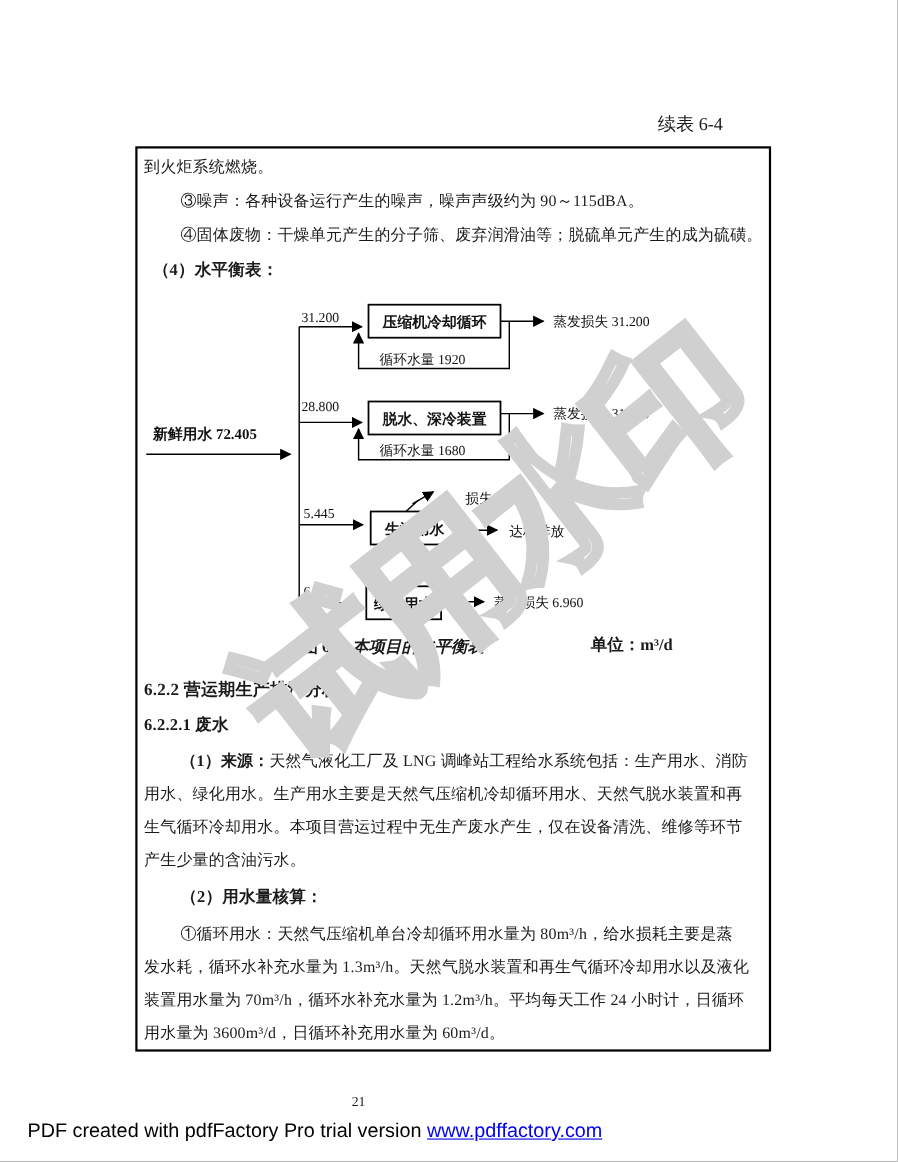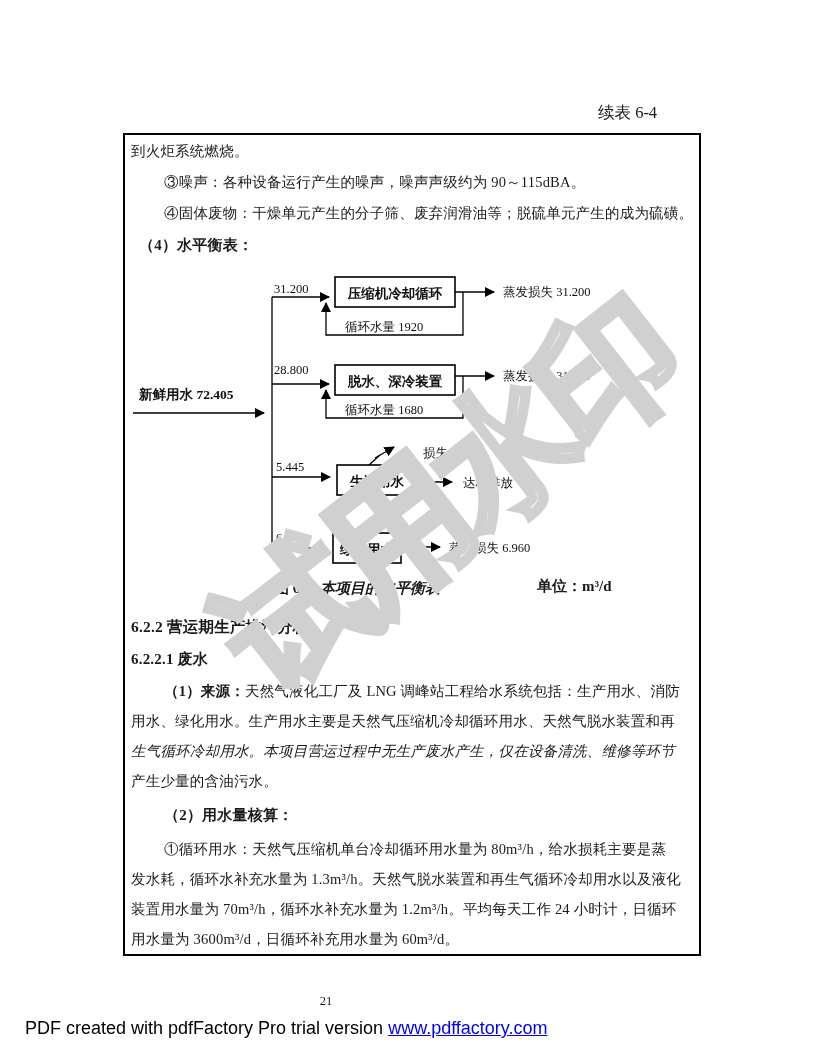--- a/index.html
+++ b/index.html
@@ -96,21 +96,21 @@
     <span class="cno">图 6-2</span>
     <span class="ctitle">本项目的水平衡表</span>
     <span class="cunit">单位：m³/d</span>
   </div>
 
   <div class="line h-num" style="top:617px;">6.2.2 营运期生产排污分析</div>
   <div class="line h-num" style="top:650px;font-size:15px;">6.2.2.1 废水</div>
 
   <div class="line ind" style="top:682px;"><span class="bold">（1）来源：</span><span>天然气液化工厂及 LNG 调峰站工程给水系统包括：生产用水、消防</span></div>
   <div class="line" style="top:712px;">用水、绿化用水。生产用水主要是天然气压缩机冷却循环用水、天然气脱水装置和再</div>
-  <div class="line" style="top:742px;font-style:italic;">生气循环冷却用水。本项目营运过程中无生产废水产生，仅在设备清洗、维修等环节</div>
+  <div class="line" style="top:742px;">生气循环冷却用水。本项目营运过程中无生产废水产生，仅在设备清洗、维修等环节</div>
   <div class="line" style="top:772px;">产生少量的含油污水。</div>
 
   <div class="line ind bold" style="top:806px;font-size:15px;">（2）用水量核算：</div>
 
   <div class="line ind" style="top:840px;">①循环用水：天然气压缩机单台冷却循环用水量为 80m³/h，给水损耗主要是蒸</div>
   <div class="line" style="top:870px;">发水耗，循环水补充水量为 1.3m³/h。天然气脱水装置和再生气循环冷却用水以及液化</div>
   <div class="line" style="top:900px;">装置用水量为 70m³/h，循环水补充水量为 1.2m³/h。平均每天工作 24 小时计，日循环</div>
   <div class="line" style="top:930px;">用水量为 3600m³/d，日循环补充用水量为 60m³/d。</div>
 
   <div class="pagenum">21</div>

